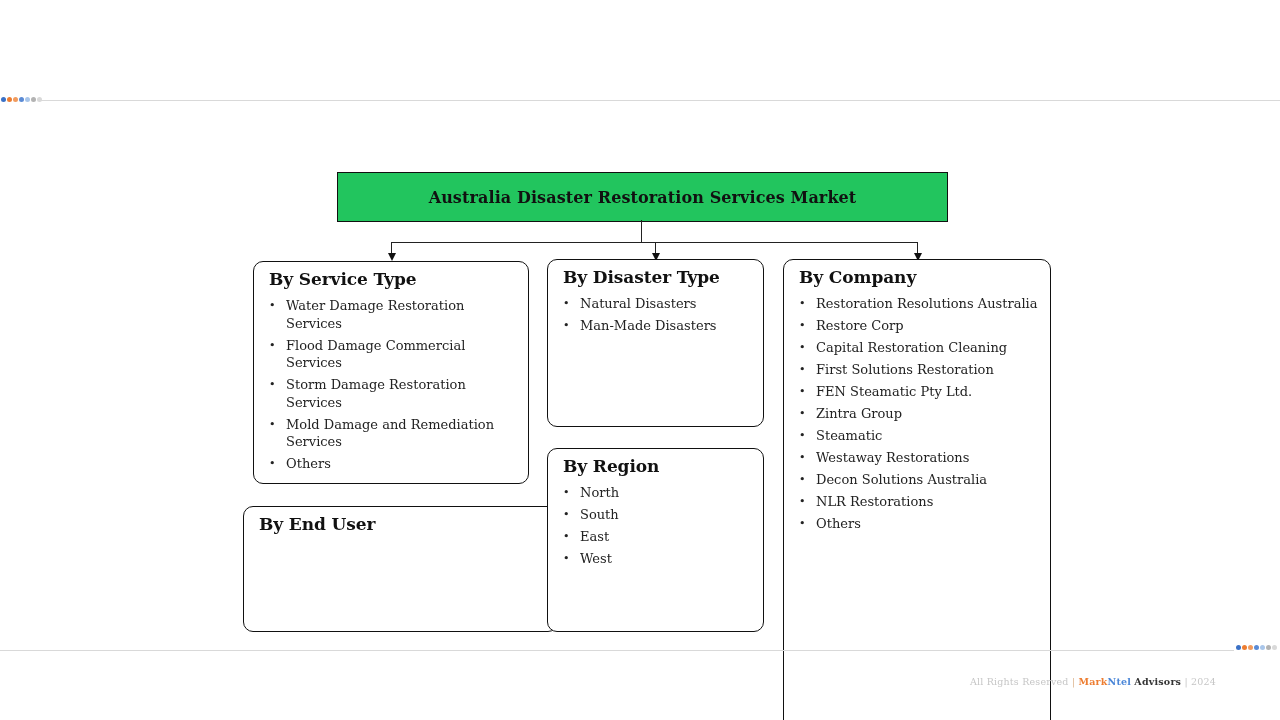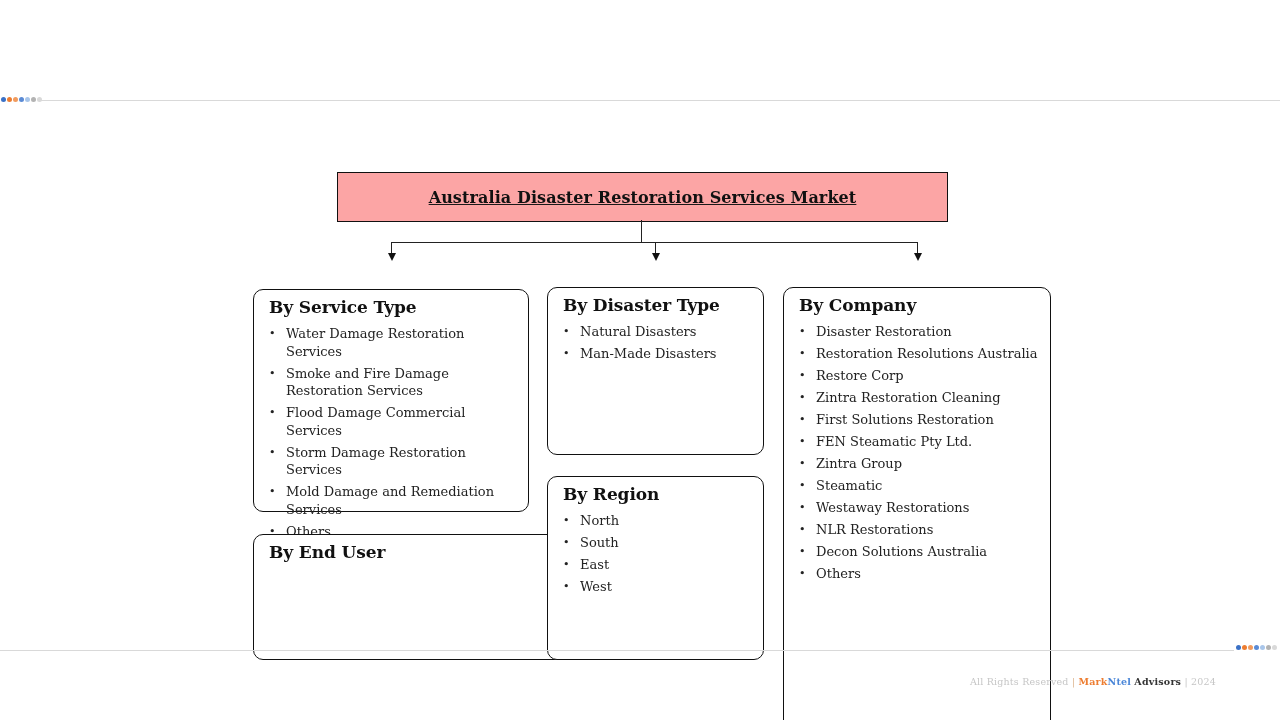--- a/index.html
+++ b/index.html
@@ -12,52 +12,52 @@
   .dots-top{left:1px;top:97px;}
   .dots-bottom{left:1236px;top:645px;}
   .dot{width:5px;height:5px;border-radius:50%;display:inline-block;}
   
   .rule{position:absolute;height:1px;background:#d9d9d9;}
   .rule-top{left:40px;top:100px;width:1240px;}
   .rule-bottom{left:0;top:650px;width:1234px;}
   
   .title-box{
     position:absolute;left:337px;top:172px;width:609px;height:48px;
-    border:1.2px solid #111;background:#fca5a5;display:flex;align-items:center;justify-content:center;text-decoration:underline;
+    border:1.2px solid #111;background:#22c55e;display:flex;align-items:center;justify-content:center;
   }
   .title-box span{font-weight:bold;font-size:16px;letter-spacing:.1px;color:#111;}
   
   .conn{position:absolute;background:#222;}
   .conn-root{left:641px;top:220px;width:1.3px;height:23px;}
   .conn-h{left:391px;top:242px;width:527px;height:1.3px;}
   .stem{width:1.3px;top:242px;height:12px;}
   .stem-1{left:391px;}
   .stem-2{left:655px;}
   .stem-3{left:917px;}
   .arrowhead{
     position:absolute;width:0;height:0;top:253px;
     border-left:4.5px solid transparent;border-right:4.5px solid transparent;border-top:8px solid #111;
   }
   .ah-1{left:387.5px;}
   .ah-2{left:651.5px;}
   .ah-3{left:913.5px;}
   
   .seg-box{
     position:absolute;border:1.5px solid #111;border-radius:10px;background:#fff;
-    padding:7px 8px 0 13px;box-sizing:border-box;margin-top:28px;
+    padding:7px 8px 0 13px;box-sizing:border-box;
   }
   .seg-box h2{margin:0 0 8px 2px;font-size:17px;font-weight:bold;color:#111;letter-spacing:-.1px;}
   .seg-box ul{list-style:none;margin:0;padding:0;}
   .seg-box li{
     position:relative;padding-left:19px;font-size:13px;line-height:17.5px;
     margin-bottom:4.5px;color:#222;
   }
   .seg-box li::before{content:"\2022";position:absolute;left:2px;top:0;font-size:11px;color:#222;}
   .box-service{left:253px;top:261px;width:276px;height:223px;}
-  .box-enduser{left:253px;top:506px;width:315px;height:126px;}
+  .box-enduser{left:243px;top:506px;width:315px;height:126px;}
   .box-enduser li{margin-bottom:6px;}
   .box-disaster{left:547px;top:259px;width:217px;height:168px;}
   .box-region{left:547px;top:448px;width:217px;height:184px;}
   .box-company{left:783px;top:259px;width:268px;height:476px;}
   
   .footer{
     position:absolute;right:64px;top:676px;font-size:9.5px;letter-spacing:.2px;
     font-family:"DejaVu Serif","Liberation Serif",serif;white-space:nowrap;
   }
   .footer span{display:inline;}
@@ -89,21 +89,20 @@
   <div class="conn stem stem-2"></div>
   <div class="conn stem stem-3"></div>
   <div class="arrowhead ah-1"></div>
   <div class="arrowhead ah-2"></div>
   <div class="arrowhead ah-3"></div>
 
   <div class="seg-box box-service">
     <h2>By Service Type</h2>
     <ul>
         <li>Water Damage Restoration Services</li>
-        <li>Smoke and Fire Damage Restoration Services</li>
         <li>Flood Damage Commercial Services</li>
         <li>Storm Damage Restoration Services</li>
         <li>Mold Damage and Remediation Services</li>
         <li>Others</li>
       </ul>
   </div>
 
   <div class="seg-box box-enduser">
     <h2>By End User</h2>
   </div>
@@ -122,31 +121,30 @@
         <li>North</li>
         <li>South</li>
         <li>East</li>
         <li>West</li>
       </ul>
   </div>
 
   <div class="seg-box box-company">
     <h2>By Company</h2>
     <ul>
-        <li>Disaster Restoration</li>
         <li>Restoration Resolutions Australia</li>
         <li>Restore Corp</li>
-        <li>Zintra Restoration Cleaning</li>
+        <li>Capital Restoration Cleaning</li>
         <li>First Solutions Restoration</li>
         <li>FEN Steamatic Pty Ltd.</li>
         <li>Zintra Group</li>
         <li>Steamatic</li>
         <li>Westaway Restorations</li>
+        <li>Decon Solutions Australia</li>
         <li>NLR Restorations</li>
-        <li>Decon Solutions Australia</li>
         <li>Others</li>
       </ul>
   </div>
 
   <div class="rule rule-bottom"></div>
   <div class="dots dots-bottom">
       <span class="dot" style="background: rgb(59, 113, 198);"></span>
       <span class="dot" style="background: rgb(237, 125, 49);"></span>
       <span class="dot" style="background: rgb(241, 155, 94);"></span>
       <span class="dot" style="background: rgb(91, 139, 213);"></span>

